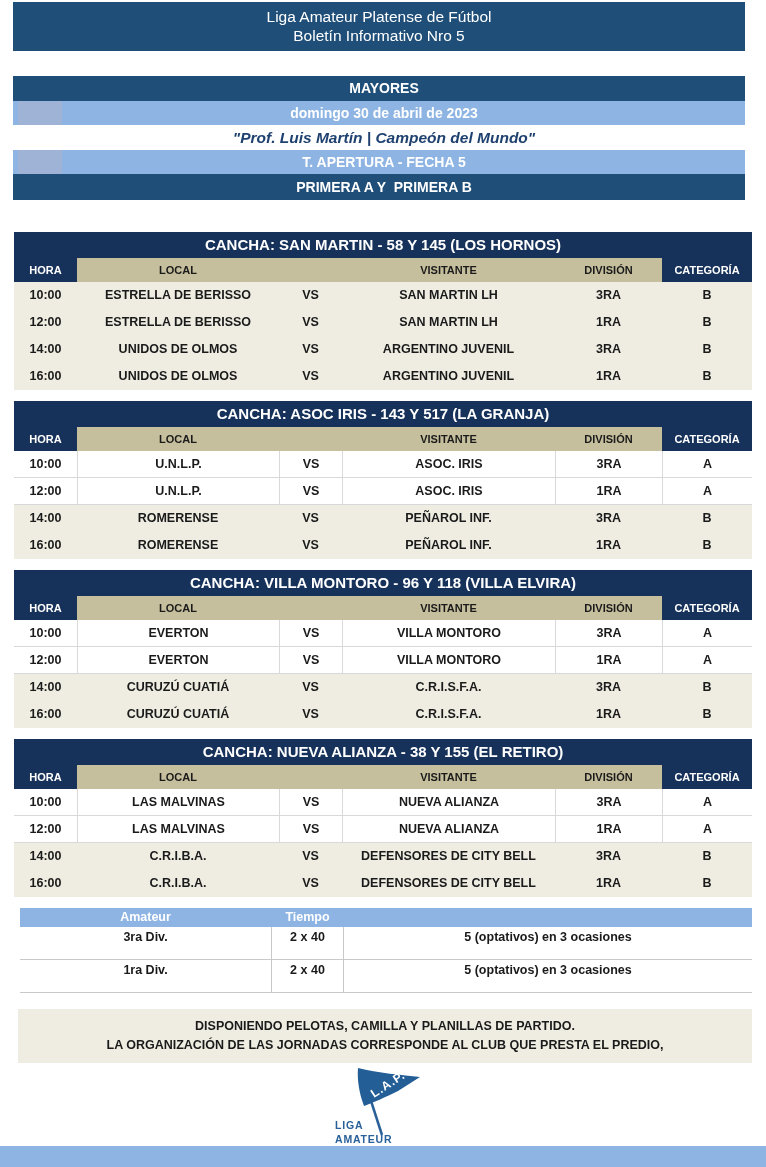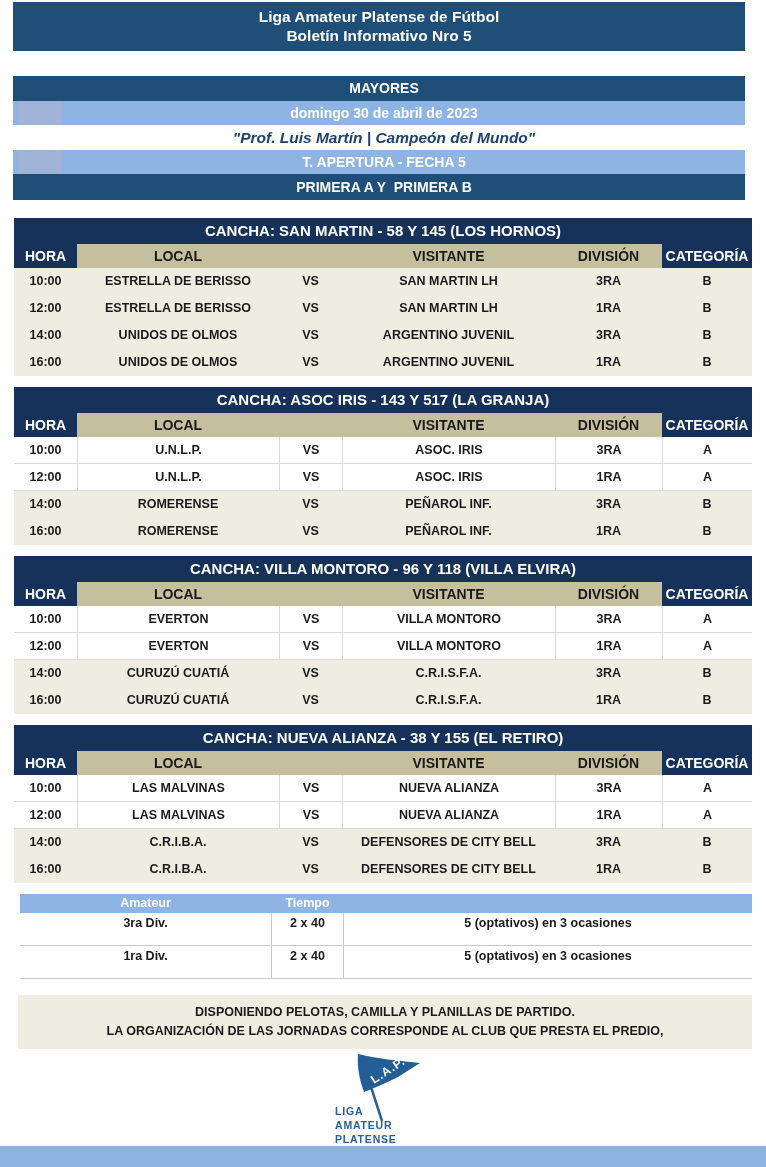--- a/index.html
+++ b/index.html
@@ -9,21 +9,21 @@
     font-family: "Liberation Sans", sans-serif;
     -webkit-font-smoothing: antialiased;
   }
   .page { position: relative; width: 766px; height: 1167px; background: #fff; overflow: hidden; }
 
   
   .top-header {
     margin: 2px 21px 0 13px;
     background: #1F4E79;
     color: #fff;
-    font-weight: bold;
+    font-weight: normal;
     text-align: center;
     font-size: 15.5px;
     padding: 5px 0 6px 0;
   }
   .top-header div { line-height: 19px; }
 
   
   .banner { margin: 25px 21px 0 13px; }
   .banner-row {
     height: 25px; line-height: 25px;
@@ -36,27 +36,27 @@
   .row-white { background: #fff; color: #1F4170; font-style: italic; font-size: 15.5px; }
   .row-div { white-space: pre; height: 26px; line-height: 26px; }
   .muted-sq {
     position: absolute; left: 5px; top: 0;
     width: 44px; height: 100%;
     background: #9FB3D6;
   }
 
   
   .tbl { margin: 0 14px 11px 14px; width: 738px; }
-  .tbl-first { margin-top: 18px; }
+  .tbl-first { margin-top: 32px; }
   .tbl-title {
     height: 26px; line-height: 26px;
     background: #16325A; color: #fff;
     font-weight: bold; font-size: 15px; text-align: center;
   }
-  .tbl-head { display: flex; height: 24px; line-height: 24px; font-weight: bold; font-size: 14px; text-align: center; }
+  .tbl-head { display: flex; height: 24px; line-height: 24px; font-weight: bold; font-size: 11px; text-align: center; }
   .th-dark { background: #16325A; color: #fff; }
   .th-tan  { background: #C6BF9D; color: #1a1a1a; }
   .tbl-row {
     display: flex; height: 27px; line-height: 26px;
     font-weight: bold; font-size: 12.5px; color: #1a1a1a; text-align: center;
   }
   .cat-b { background: #EFEDE2; }
   .cat-a { background: #ffffff; border-bottom: 1px solid #D9D9D9; }
   .cat-a .c { border-left: 1px solid #D9D9D9; }
   .cat-a .c:first-child { border-left: none; }

